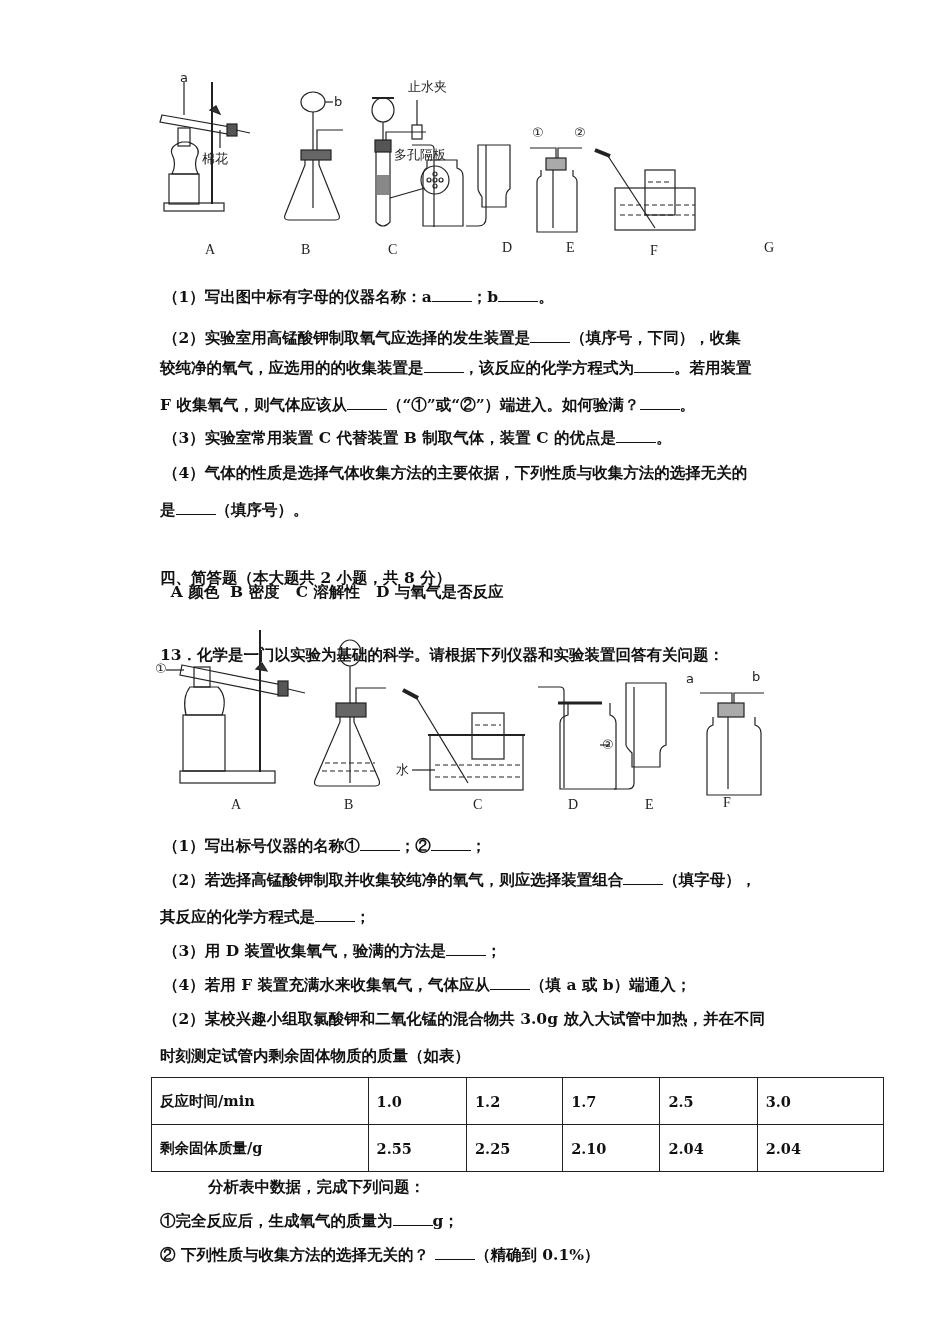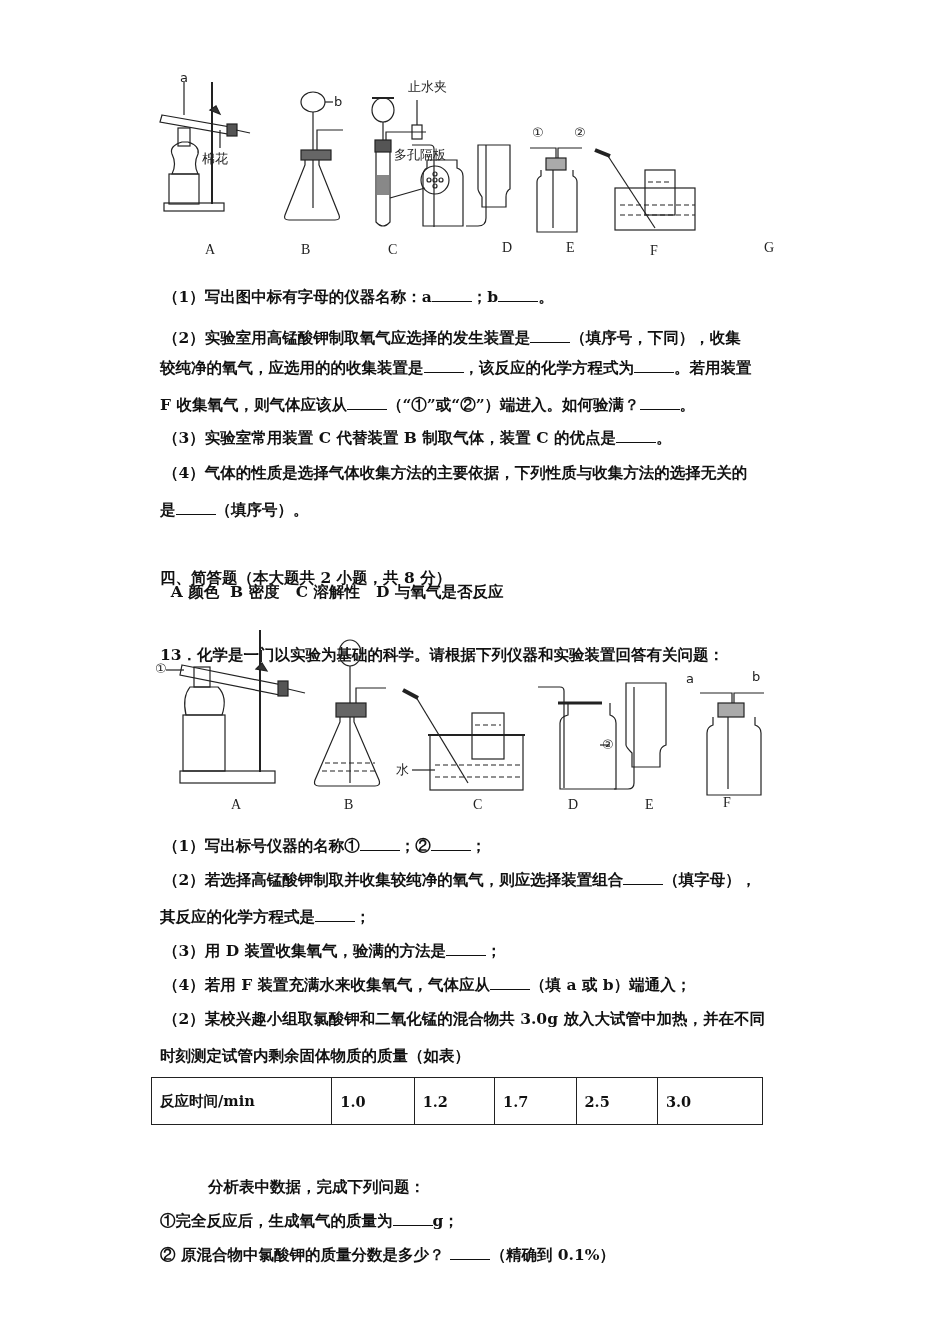--- a/index.html
+++ b/index.html
@@ -5,21 +5,21 @@
   html, body { margin:0; padding:0; background:#ffffff; }
   body { width:950px; height:1344px; position:relative; overflow:hidden;
          font-family: "DejaVu Serif", "Liberation Serif", serif; color:#111; }
   .line { position:absolute; left:160px; font-size:15.5px; font-weight:bold; white-space:nowrap; line-height:20px; }
   .line.indent { left:163px; }
   .blank { display:inline-block; width:40px; border-bottom:1.3px solid #111; height:14px; vertical-align:baseline; }
   .figure { position:absolute; }
   .fig-label { position:absolute; font-family:"Liberation Serif", serif; font-size:14px; color:#222; }
   .fig-note { position:absolute; font-family:"DejaVu Sans", sans-serif; font-size:13px; color:#222; }
   svg { position:absolute; left:0; top:0; overflow:visible; }
-  table.data { position:absolute; left:151px; top:1077px; width:612px; border-collapse:collapse; }
+  table.data { position:absolute; left:151px; top:1077px; width:733px; border-collapse:collapse; }
   table.data td { border:1.4px solid #222; height:46px; font-size:14.5px; font-weight:bold; padding:0 0 0 8px; vertical-align:middle; }
 </style>
 </head>
 <body>
 
 <div class="figure" style="left:150px;top:70px;width:650px;height:200px;">
   <svg width="650" height="200" viewBox="0 0 650 200" fill="none" stroke="#222" stroke-width="1.2">
 
     <g>
       <rect x="14" y="133" width="60" height="8"></rect>
@@ -245,24 +245,32 @@
   </colgroup>
   <tbody>
       <tr>
     <td>反应时间/min</td>
     <td>1.0</td>
     <td>1.2</td>
     <td>1.7</td>
     <td>2.5</td>
     <td>3.0</td>
   </tr>
+  <tr>
+    <td>剩余固体质量/g</td>
+    <td>2.55</td>
+    <td>2.25</td>
+    <td>2.10</td>
+    <td>2.04</td>
+    <td>2.04</td>
+  </tr>
 </tbody>
   </table>
 
 <div class="line" style="top:1177px;margin-left:48px;">
   <span>分析表中数据，完成下列问题：</span>
 </div>
 <div class="line" style="top:1211px;">
   <span>①完全反应后，生成氧气的质量为</span><span class="blank"></span><span>g；</span>
 </div>
 <div class="line" style="top:1245px;">
-  <span>② 原混合物中氯酸钾的质量分数是多少？</span><span class="blank" style="margin-left:6px;"></span><span>（精确到 0.1%）</span>
+  <span>② 下列性质与收集方法的选择无关的？</span><span class="blank" style="margin-left:6px;"></span><span>（精确到 0.1%）</span>
 </div>
 
 </body></html>

